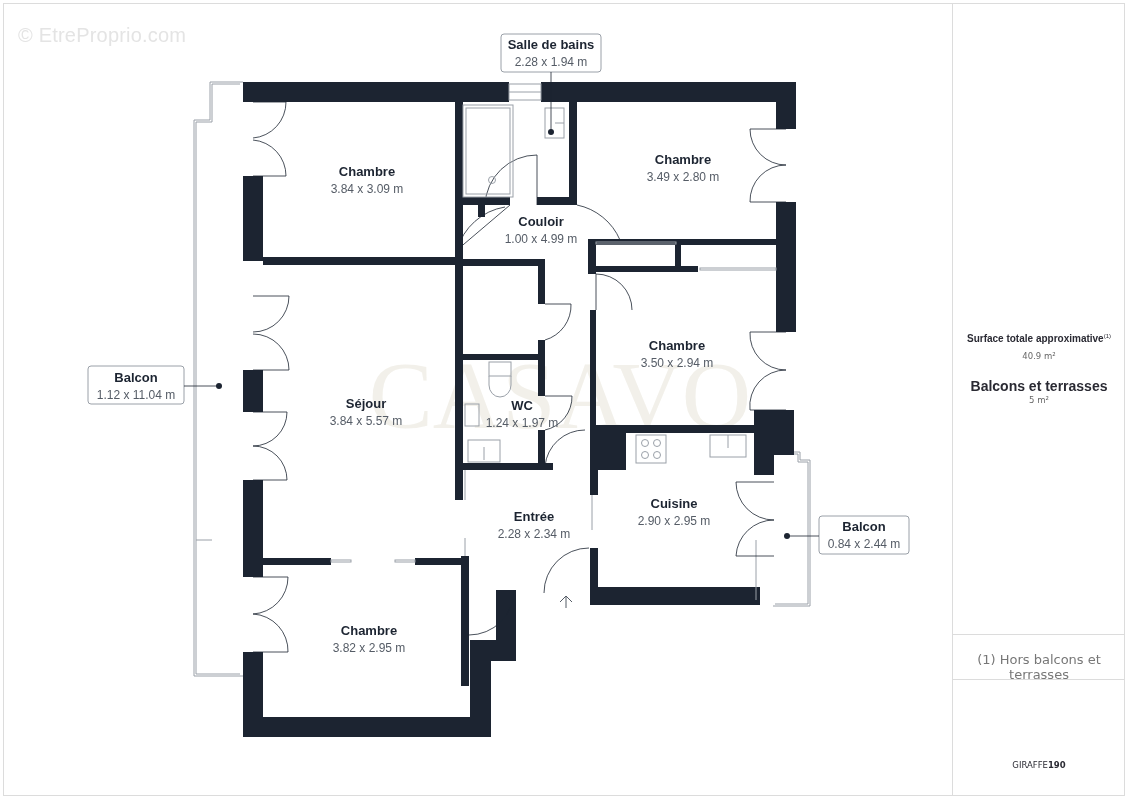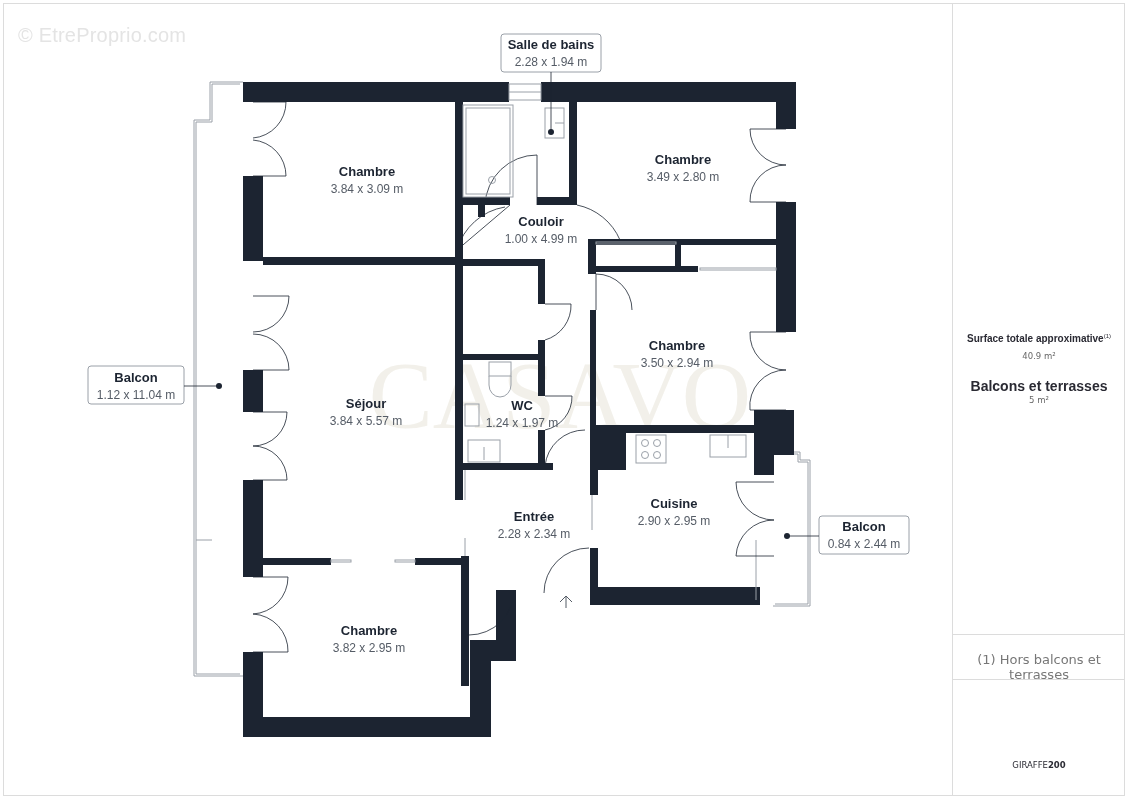--- a/index.html
+++ b/index.html
@@ -258,15 +258,15 @@
     <div class="surf-val">40.9 m²</div>
     <div class="balc-title">Balcons et terrasses</div>
     <div class="balc-val">5 m²</div>
   </div>
 
   <div class="sb-section sb-note1">
     <div class="note1">(1) Hors balcons et terrasses</div>
   </div>
 
   <div class="sb-section sb-note2">
-    <div class="brand"><span>GIRAFFE</span><b>200</b></div>
+    <div class="brand"><span>GIRAFFE</span><b>190</b></div>
   </div>
 </div>
 
 </body></html>

